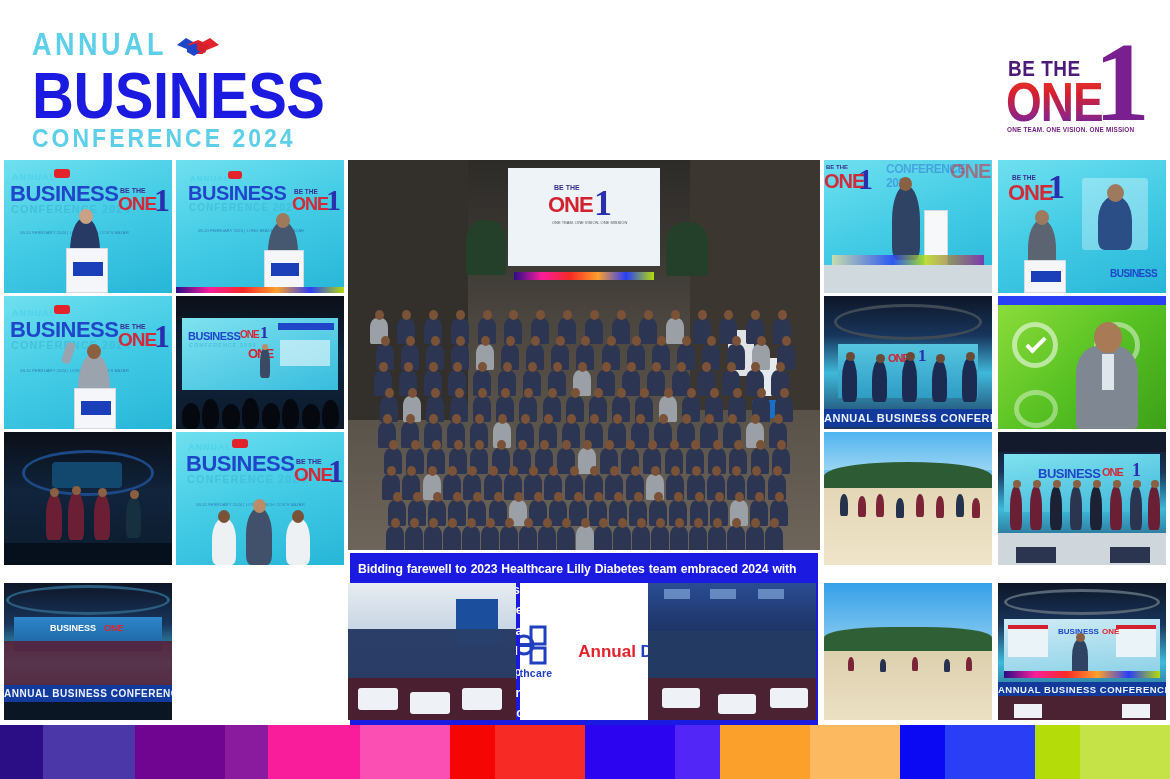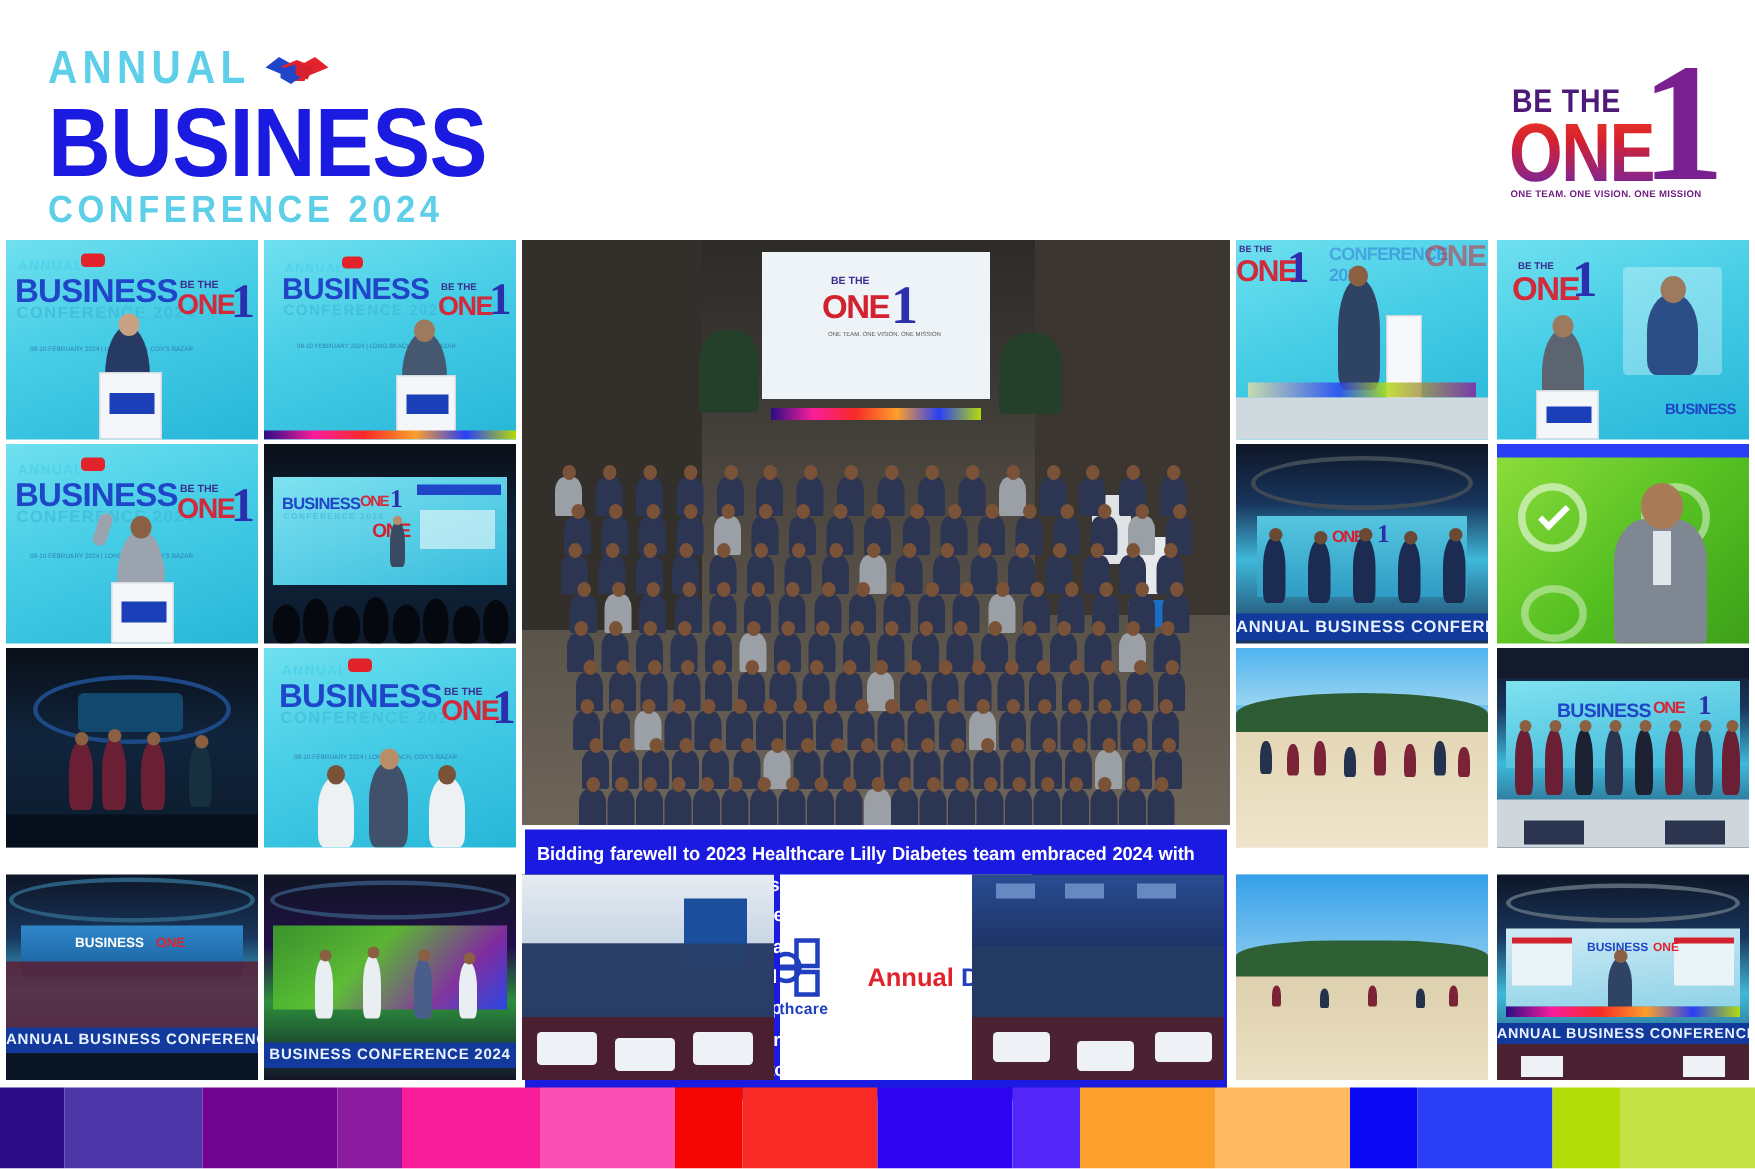--- a/index.html
+++ b/index.html
@@ -733,33 +733,20 @@
     <div class="cell bg-stage" style="left:4px;top:428px;width:168px;height:137px;">
       <div style="position:absolute;left:2px;top:2px;width:164px;height:30px;border:3px solid #2a5d7e;border-radius:50%;"></div>
       <div style="position:absolute;left:10px;top:34px;width:148px;height:34px;background:linear-gradient(180deg,#2e86c9,#1b5f9c);"></div>
       <div style="position:absolute;left:46px;top:40px;font-size:9px;font-weight:bold;color:#fff;">BUSINESS</div>
       <div style="position:absolute;left:100px;top:40px;font-size:9px;font-weight:bold;color:#e2232c;">ONE</div>
       <div style="position:absolute;left:0;top:58px;width:100%;height:58px;background:#5b1d33;opacity:.85"></div>
       <div class="banner-strip" style="bottom:18px;height:17px;line-height:17px;font-size:10px;">ANNUAL BUSINESS CONFERENCE 2024</div>
       <div style="position:absolute;left:0;bottom:0;width:100%;height:18px;background:#0b1624;"></div>
     </div>
 
-    <div class="cell bg-perf" style="left:176px;top:428px;width:168px;height:137px;">
-      <div style="position:absolute;left:4px;top:4px;width:160px;height:26px;border:3px solid #2f4a6e;border-radius:50%;"></div>
-      <div style="position:absolute;left:6px;top:34px;width:156px;height:56px;background:linear-gradient(135deg,#3da32a,#61c733 40%,#8c2ea8 75%,#2a3ef6);opacity:.9"></div>
-      <div class="person" style="left:34px;top:56px;width:12px;height:40px;background:#e9eef2;"></div>
-      <div class="head" style="left:37px;top:50px;width:8px;height:8px;background:#8a5f42;"></div>
-      <div class="person" style="left:66px;top:54px;width:12px;height:42px;background:#e9eef2;"></div>
-      <div class="head" style="left:69px;top:48px;width:8px;height:8px;background:#8a5f42;"></div>
-      <div class="person" style="left:100px;top:56px;width:12px;height:40px;background:#4a5e8c;"></div>
-      <div class="head" style="left:103px;top:50px;width:8px;height:8px;background:#8a5f42;"></div>
-      <div class="person" style="left:130px;top:58px;width:12px;height:38px;background:#e9eef2;"></div>
-      <div class="head" style="left:133px;top:52px;width:8px;height:8px;background:#8a5f42;"></div>
-      <div class="banner-strip" style="bottom:8px;height:17px;line-height:17px;font-size:10px;">BUSINESS CONFERENCE 2024</div>
-    </div>
 
     <div class="cell bg-hall" style="left:348px;top:428px;width:168px;height:137px;">
       <div style="position:absolute;left:0;top:0;width:100%;height:46px;background:linear-gradient(180deg,#e6ecf2,#c9d6e4);"></div>
       <div style="position:absolute;left:108px;top:16px;width:42px;height:46px;background:#1b4f9e;"></div>
       <div style="position:absolute;left:0;top:46px;width:100%;height:50px;background:#2a3e66;opacity:.9"></div>
       <div style="position:absolute;left:0;bottom:0;width:100%;height:42px;background:#4a2030;"></div>
       <div style="position:absolute;left:10px;bottom:10px;width:40px;height:22px;background:#eef2f6;border-radius:3px;"></div>
       <div style="position:absolute;left:62px;bottom:6px;width:40px;height:22px;background:#eef2f6;border-radius:3px;"></div>
       <div style="position:absolute;left:114px;bottom:10px;width:40px;height:22px;background:#eef2f6;border-radius:3px;"></div>
     </div>

